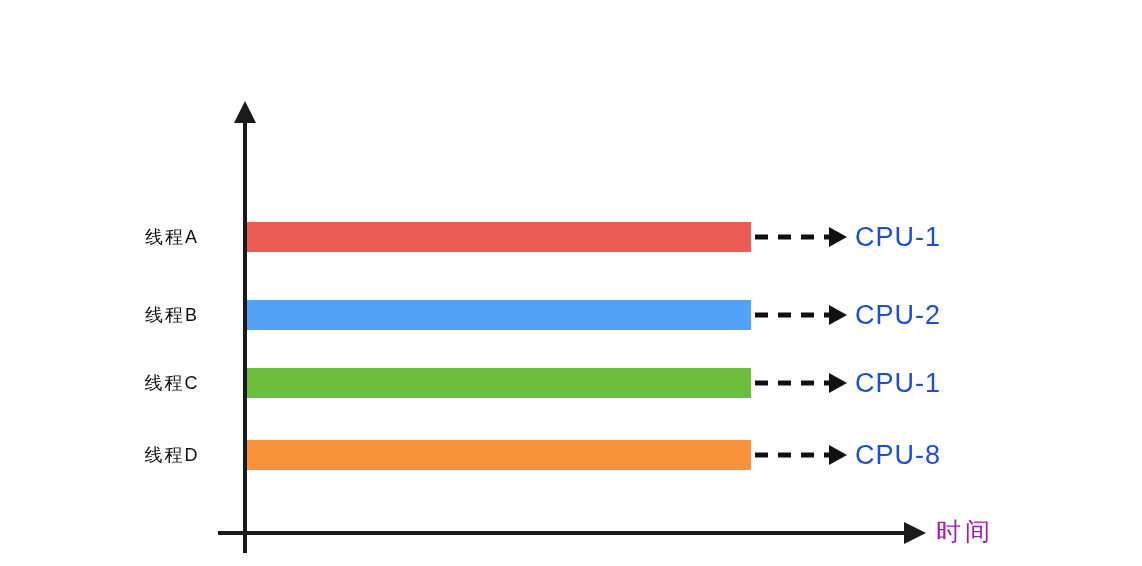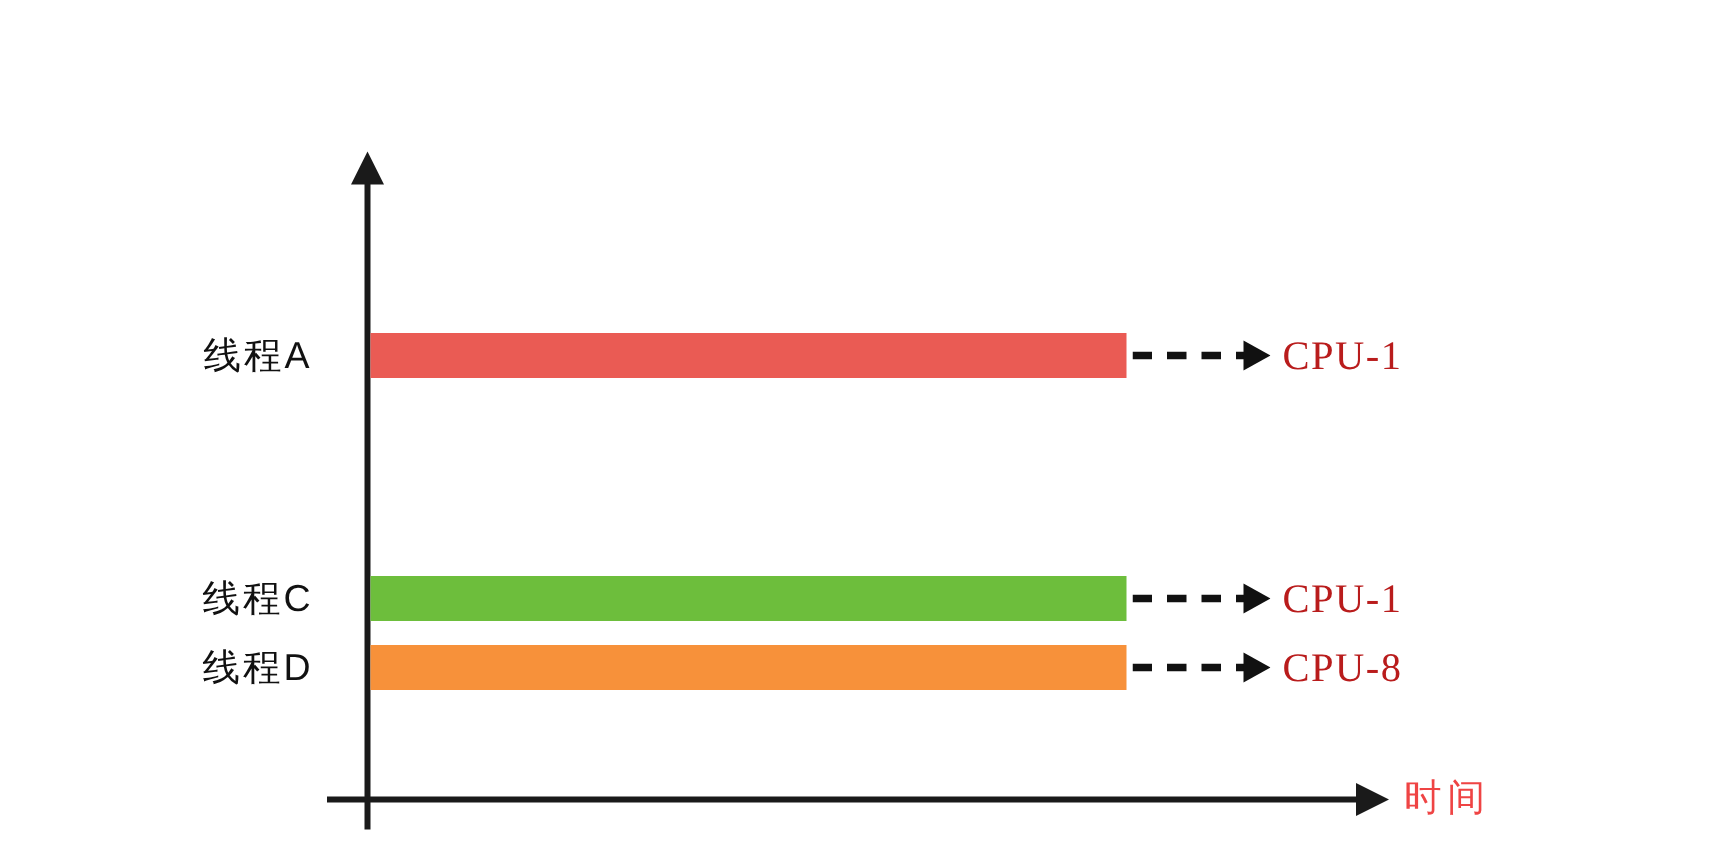--- a/index.html
+++ b/index.html
@@ -64,21 +64,21 @@
     height: 32px;
   }
   .thread-label {
     position: absolute;
     left: 110px;
     width: 124px;
     top: 0;
     height: 32px;
     line-height: 32px;
     text-align: center;
-    font-size: 25px;
+    font-size: 18px;
     color: #111111;
     letter-spacing: 2px;
     white-space: nowrap;
   }
   .bar {
     position: absolute;
     left: 247px;
     top: 1px;
     height: 30px;
     box-sizing: border-box;
@@ -93,33 +93,32 @@
   .arrow-wrap svg {
     display: block;
   }
   .cpu-label {
     position: absolute;
     left: 855px;
     top: 0;
     height: 32px;
     line-height: 32px;
     font-size: 27px;
-    color: #b91c1c;
+    color: #1d4ed8;
     letter-spacing: 1px;
     white-space: nowrap;
-    font-family: Liberation Serif, serif;
   }
 
   
   .axis-caption {
     position: absolute;
     left: 936px;
     top: 515px;
     font-size: 25px;
-    color: #ef4444;
+    color: #a21caf;
     letter-spacing: 4px;
     white-space: nowrap;
   }
 </style>
 </head>
 <body>
 
 <div id="canvas">
 
   <div class="axis-y-line"></div>
@@ -132,34 +131,45 @@
     <div class="bar" style="width:504px;background:#ea5b54"></div>
     <div class="arrow-wrap">
       <svg width="92" height="32" viewBox="0 0 92 32" xmlns="http://www.w3.org/2000/svg">
         <line x1="0" y1="16" x2="76" y2="16" stroke="#111111" stroke-width="5" stroke-dasharray="13,10"></line>
         <polygon points="74,6 92,16 74,26" fill="#111111"></polygon>
       </svg>
     </div>
     <div class="cpu-label">CPU-1</div>
   </div>
 
+  <div class="row" style="top:299px">
+    <div class="thread-label">线程B</div>
+    <div class="bar" style="width:504px;background:#52a3f7"></div>
+    <div class="arrow-wrap">
+      <svg width="92" height="32" viewBox="0 0 92 32" xmlns="http://www.w3.org/2000/svg">
+        <line x1="0" y1="16" x2="76" y2="16" stroke="#111111" stroke-width="5" stroke-dasharray="13,10"></line>
+        <polygon points="74,6 92,16 74,26" fill="#111111"></polygon>
+      </svg>
+    </div>
+    <div class="cpu-label">CPU-2</div>
+  </div>
 
-  <div class="row" style="top:383px">
+  <div class="row" style="top:367px">
     <div class="thread-label">线程C</div>
     <div class="bar" style="width:504px;background:#6dbe3c"></div>
     <div class="arrow-wrap">
       <svg width="92" height="32" viewBox="0 0 92 32" xmlns="http://www.w3.org/2000/svg">
         <line x1="0" y1="16" x2="76" y2="16" stroke="#111111" stroke-width="5" stroke-dasharray="13,10"></line>
         <polygon points="74,6 92,16 74,26" fill="#111111"></polygon>
       </svg>
     </div>
     <div class="cpu-label">CPU-1</div>
   </div>
 
-  <div class="row" style="top:429px">
+  <div class="row" style="top:439px">
     <div class="thread-label">线程D</div>
     <div class="bar" style="width:504px;background:#f7913a"></div>
     <div class="arrow-wrap">
       <svg width="92" height="32" viewBox="0 0 92 32" xmlns="http://www.w3.org/2000/svg">
         <line x1="0" y1="16" x2="76" y2="16" stroke="#111111" stroke-width="5" stroke-dasharray="13,10"></line>
         <polygon points="74,6 92,16 74,26" fill="#111111"></polygon>
       </svg>
     </div>
     <div class="cpu-label">CPU-8</div>
   </div>

